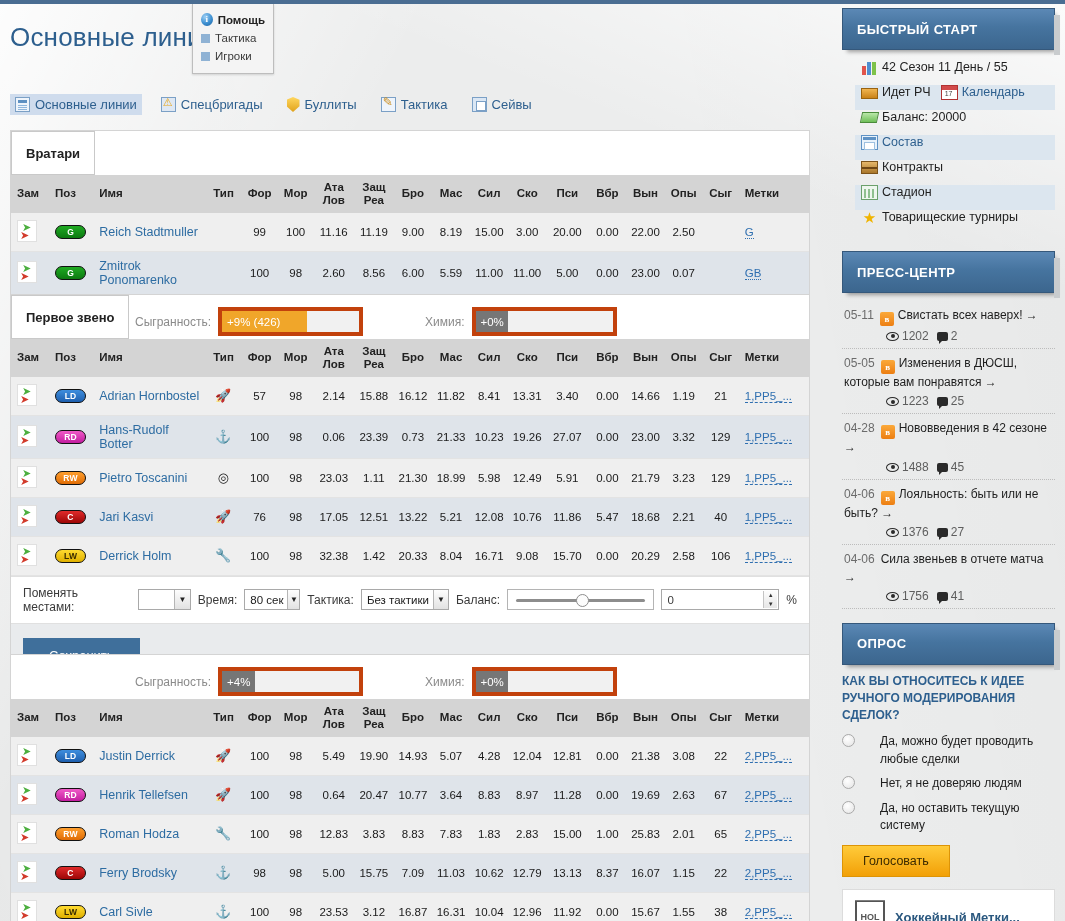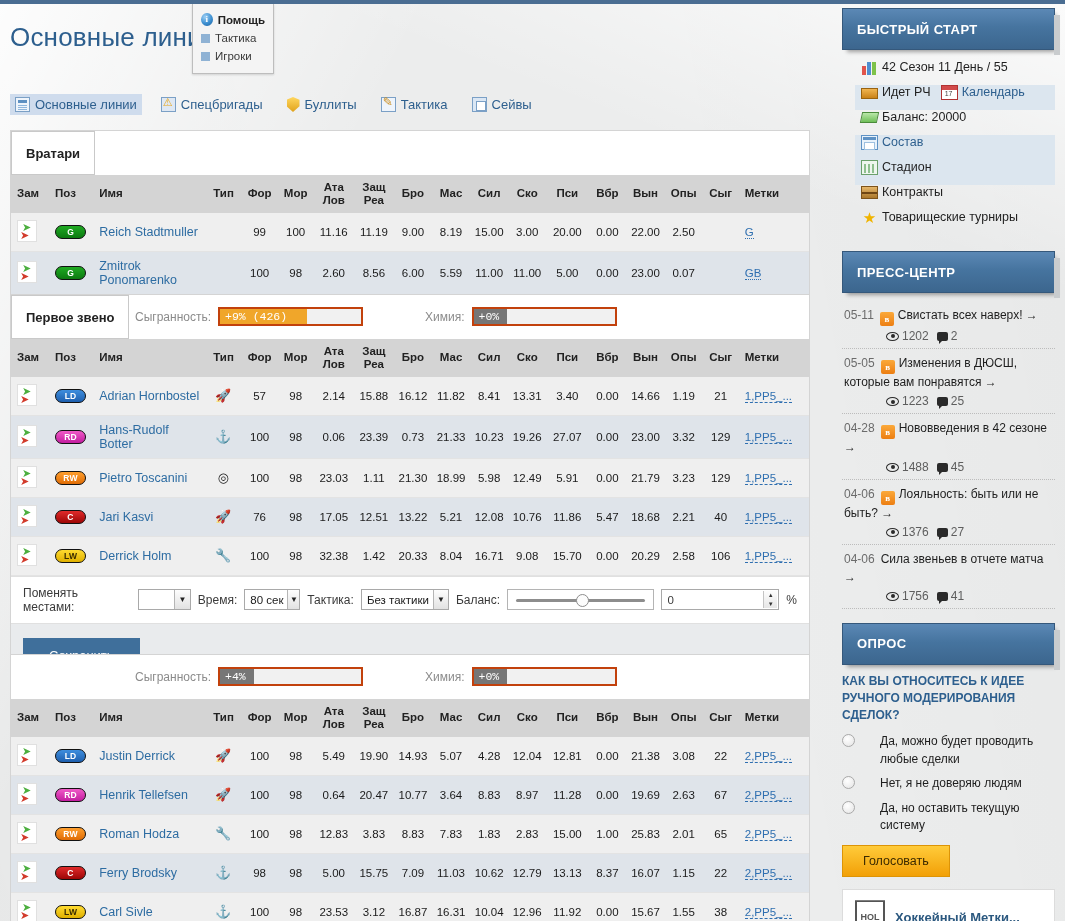--- a/index.html
+++ b/index.html
@@ -77,21 +77,21 @@
   .block{ position:absolute; left:10px; width:800px; background:#fff; border:1px solid #d4d4d4; }
   .block-head{ position:relative; height:44px; background:#fff; }
   .pill{
     position:absolute; left:0px; top:0px; height:44px; min-width:72px;
     background:#fff; border:1px solid #c9c9c9;
     display:flex; align-items:center; justify-content:center;
     padding:0 14px; font-size:13px; color:#222; white-space:nowrap;font-weight:bold;
   }
   .meter-grp{ position:absolute; display:flex; align-items:center; gap:7px; top:12px; }
   .meter-grp .cap{ color:#8b8b8b; font-size:12px; }
-  .meter{ width:145px; height:19px; background:#f1f1f1; border:2px solid #c2410c; position:relative;font-family:Liberation Mono, monospace; }
+  .meter{ width:145px; height:29px; background:#f1f1f1; border:4px solid #c2410c; position:relative; }
   .meter .fill{ position:absolute; left:0; top:0; bottom:0; display:flex; align-items:center;
     color:#fff; font-size:11.5px; padding-left:5px; white-space:nowrap; }
 
   
   table.roster{ width:100%; border-collapse:collapse; table-layout:fixed; }
   table.roster thead th{
     background:#d4d4d4; color:#222; font-size:11.5px; font-weight:bold;
     padding:6px 2px; text-align:center; line-height:1.12; vertical-align:middle;
     border:none;
   }
@@ -741,27 +741,27 @@
           <span class="lnk">Календарь</span>
         </div>
         <div class="qs-row">
           <span class="gi gi-money"></span>
           <span>Баланс: 20000</span>
         </div>
         <div class="qs-row alt">
           <span class="gi gi-roster"></span>
           <span class="lnk">Состав</span>
         </div>
+        <div class="qs-row">
+          <span class="gi gi-chest"></span>
+          <span>Контракты</span>
+        </div>
         <div class="qs-row alt">
           <span class="gi gi-bld"></span>
           <span>Стадион</span>
-        </div>
-        <div class="qs-row">
-          <span class="gi gi-chest"></span>
-          <span>Контракты</span>
         </div>
         <div class="qs-row">
           <span class="gi gi-star">★</span>
           <span>Товарищеские турниры</span>
         </div>
       </div>
 
       
       <div class="panel-hd" style="margin-top:16px;">
         <span class="t">ПРЕСС-ЦЕНТР</span>

